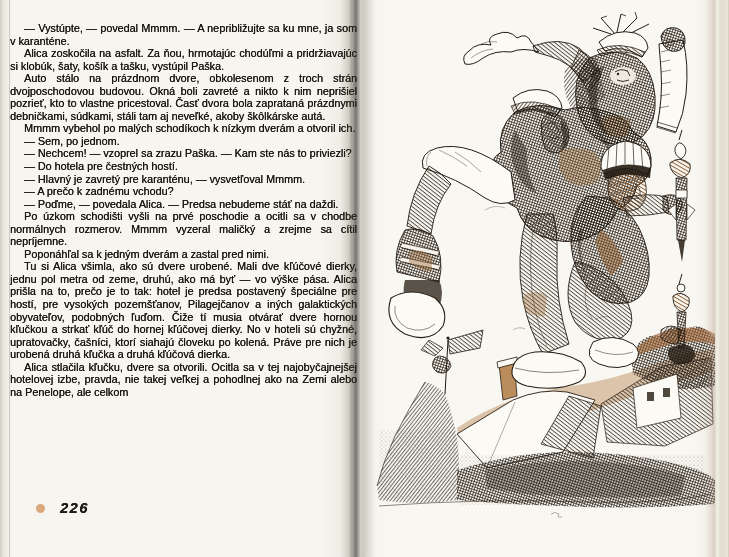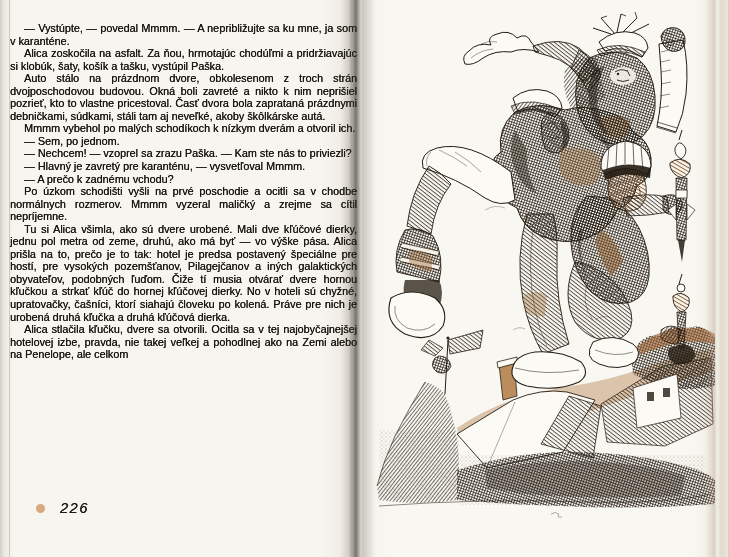--- a/index.html
+++ b/index.html
@@ -26,21 +26,21 @@
     text-align:justify;
     text-shadow:0.25px 0 0 #1a1712;
   }
   .para{margin:0;text-indent:14px;}
   .page-footer{
     position:absolute;left:36px;top:498px;height:20px;
     display:flex;align-items:center;gap:15px;
   }
   .dot{width:9px;height:9px;border-radius:50%;background:#d9a87c;}
   .page-number{
-    font-style:italic;font-weight:normal;font-size:14.5px;
+    font-style:italic;font-weight:bold;font-size:14.5px;
     letter-spacing:1.5px;color:#1d1a15;text-shadow:0.3px 0 0 #1d1a15;
   }
 
   
   .gutter{
     position:absolute;left:340px;top:0;width:36px;height:557px;
     background:linear-gradient(to right,
       rgba(90,84,74,0) 0%,
       rgba(90,84,74,0.18) 25%,
       rgba(55,50,42,0.50) 38%,
@@ -76,23 +76,26 @@
 
   <div class="page-left">
     <div class="edge-left"></div>
     <div class="text-column">
         <p class="para">— Vystúpte, — povedal Mmmm. — A nepribližujte sa ku mne, ja som v karanténe.</p>
         <p class="para">Alica zoskočila na asfalt. Za ňou, hrmotajúc chodúľmi a pridržiavajúc si klobúk, šaty, košík a tašku, vystúpil Paška.</p>
         <p class="para">Auto stálo na prázdnom dvore, obkolesenom z troch strán dvojposchodovou budovou. Okná boli zavreté a nikto k nim neprišiel pozrieť, kto to vlastne pricestoval. Časť dvora bola zaprataná prázdnymi debničkami, súdkami, stáli tam aj neveľké, akoby škôlkárske autá.</p>
         <p class="para">Mmmm vybehol po malých schodíkoch k nízkym dverám a otvoril ich.</p>
         <p class="para">— Sem, po jednom.</p>
         <p class="para">— Nechcem! — vzoprel sa zrazu Paška. — Kam ste nás to priviezli?</p>
+        <p class="para">— Do hotela pre čestných hostí.</p>
         <p class="para">— Hlavný je zavretý pre karanténu, — vysvetľoval Mmmm.</p>
         <p class="para">— A prečo k zadnému vchodu?</p>
+        <p class="para">— Poďme, — povedala Alica. — Predsa nebudeme stáť na daždi.</p>
         <p class="para">Po úzkom schodišti vyšli na prvé poschodie a ocitli sa v chodbe normálnych rozmerov. Mmmm vyzeral maličký a zrejme sa cítil nepríjemne.</p>
+        <p class="para">Poponáhľal sa k jedným dverám a zastal pred nimi.</p>
         <p class="para">Tu si Alica všimla, ako sú dvere urobené. Mali dve kľúčové dierky, jednu pol metra od zeme, druhú, ako má byť — vo výške pása. Alica prišla na to, prečo je to tak: hotel je predsa postavený špeciálne pre hostí, pre vysokých pozemšťanov, Pilagejčanov a iných galaktických obyvateľov, podobných ľuďom. Čiže tí musia otvárať dvere hornou kľučkou a strkať kľúč do hornej kľúčovej dierky. No v hoteli sú chyžné, upratovačky, čašníci, ktorí siahajú človeku po kolená. Práve pre nich je urobená druhá kľučka a druhá kľúčová dierka.</p>
         <p class="para">Alica stlačila kľučku, dvere sa otvorili. Ocitla sa v tej najobyčajnejšej hotelovej izbe, pravda, nie takej veľkej a pohodlnej ako na Zemi alebo na Penelope, ale celkom</p>
       </div>
     <div class="page-footer">
       <span class="dot" style="background: rgb(217, 168, 124);"></span>
       <span class="page-number">226</span>
     </div>
   </div>
 
   <div class="page-right">

